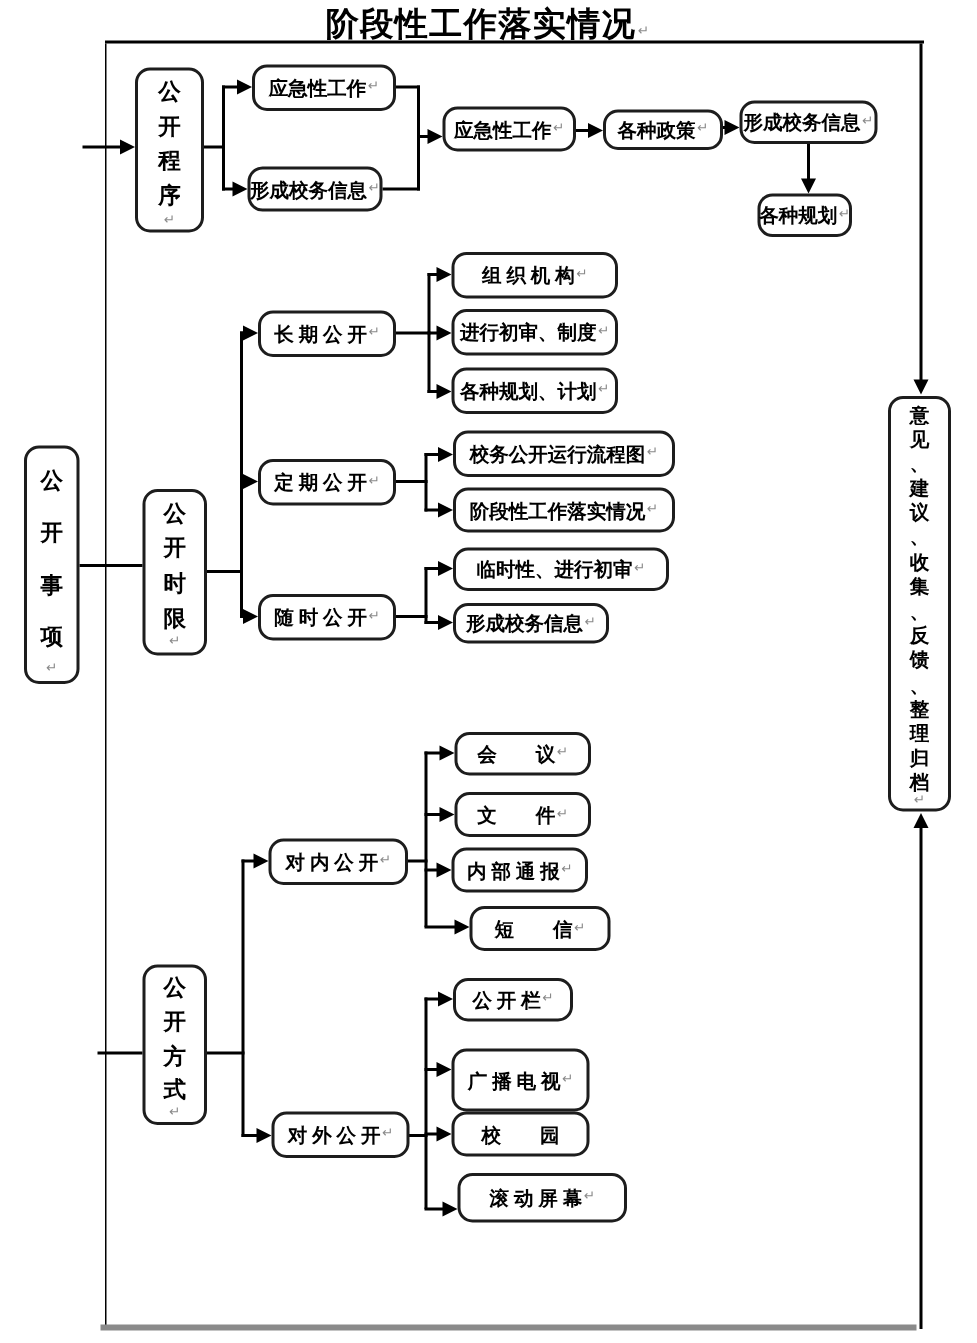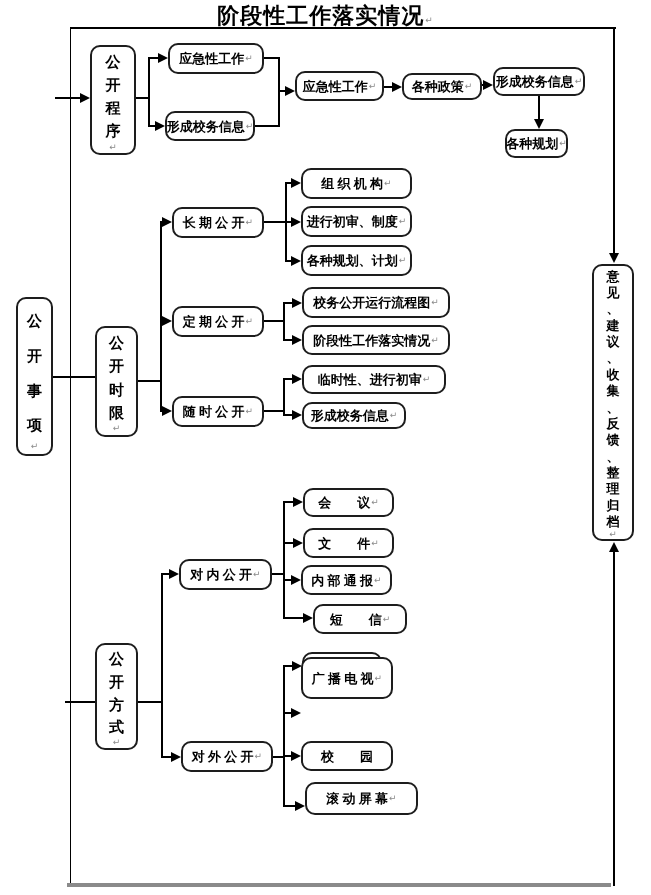--- a/index.html
+++ b/index.html
@@ -55,21 +55,21 @@
       <div class="node hnode" style="left: 302px; top: 365px; width: 144px; height: 29px; border-color: rgb(29, 29, 29);"><span>临时性、进行初审</span><span class="pmark" style="color: rgb(138, 138, 138);">↵</span></div>
       <div class="node hnode" style="left: 302px; top: 402px; width: 104px; height: 27px; border-color: rgb(29, 29, 29);"><span>形成校务信息</span><span class="pmark" style="color: rgb(138, 138, 138);">↵</span></div>
       <div class="node vnode" style="left: 95px; top: 643px; width: 43px; height: 107px; border-color: rgb(29, 29, 29); font-size: 15px;"><span class="vchar" style="line-height: 22.5581px;">公</span><span class="vchar" style="line-height: 22.5581px;">开</span><span class="vchar" style="line-height: 22.5581px;">方</span><span class="vchar" style="line-height: 22.5581px;">式</span><span class="pmark" style="color: rgb(138, 138, 138);">↵</span></div>
       <div class="node hnode" style="left: 179px; top: 559px; width: 93px; height: 31px; border-color: rgb(29, 29, 29);"><span>对 内 公 开</span><span class="pmark" style="color: rgb(138, 138, 138);">↵</span></div>
       <div class="node hnode" style="left: 303px; top: 488px; width: 91px; height: 29px; border-color: rgb(29, 29, 29);"><span>会　　议</span><span class="pmark" style="color: rgb(138, 138, 138);">↵</span></div>
       <div class="node hnode" style="left: 303px; top: 528px; width: 91px; height: 30px; border-color: rgb(29, 29, 29);"><span>文　　件</span><span class="pmark" style="color: rgb(138, 138, 138);">↵</span></div>
       <div class="node hnode" style="left: 301px; top: 565px; width: 91px; height: 30px; border-color: rgb(29, 29, 29);"><span>内 部 通 报</span><span class="pmark" style="color: rgb(138, 138, 138);">↵</span></div>
       <div class="node hnode" style="left: 313px; top: 604px; width: 94px; height: 30px; border-color: rgb(29, 29, 29);"><span>短　　信</span><span class="pmark" style="color: rgb(138, 138, 138);">↵</span></div>
       <div class="node hnode" style="left: 181px; top: 741px; width: 92px; height: 31px; border-color: rgb(29, 29, 29);"><span>对 外 公 开</span><span class="pmark" style="color: rgb(138, 138, 138);">↵</span></div>
       <div class="node hnode" style="left: 302px; top: 652px; width: 80px; height: 29px; border-color: rgb(29, 29, 29);"><span>公 开 栏</span><span class="pmark" style="color: rgb(138, 138, 138);">↵</span></div>
-      <div class="node hnode" style="left: 301px; top: 657px; width: 92px; height: 42px; border-color: rgb(29, 29, 29);"><span>广 播 电 视</span><span class="pmark" style="color: rgb(138, 138, 138);">↵</span></div>
+      <div class="node hnode" style="left: 301px; top: 699px; width: 92px; height: 42px; border-color: rgb(29, 29, 29);"><span>广 播 电 视</span><span class="pmark" style="color: rgb(138, 138, 138);">↵</span></div>
       <div class="node hnode" style="left: 301px; top: 741px; width: 92px; height: 30px; border-color: rgb(29, 29, 29);"><span>校　　园</span></div>
       <div class="node hnode" style="left: 305px; top: 782px; width: 113px; height: 33px; border-color: rgb(29, 29, 29);"><span>滚 动 屏 幕</span><span class="pmark" style="color: rgb(138, 138, 138);">↵</span></div>
       <div class="node vnode" style="left: 592px; top: 264px; width: 42px; height: 277px; border-color: rgb(29, 29, 29); font-size: 13px;"><span class="vchar" style="line-height: 16.3804px;">意</span><span class="vchar" style="line-height: 16.3804px;">见</span><span class="vchar" style="line-height: 16.3804px;">、</span><span class="vchar" style="line-height: 16.3804px;">建</span><span class="vchar" style="line-height: 16.3804px;">议</span><span class="vchar" style="line-height: 16.3804px;">、</span><span class="vchar" style="line-height: 16.3804px;">收</span><span class="vchar" style="line-height: 16.3804px;">集</span><span class="vchar" style="line-height: 16.3804px;">、</span><span class="vchar" style="line-height: 16.3804px;">反</span><span class="vchar" style="line-height: 16.3804px;">馈</span><span class="vchar" style="line-height: 16.3804px;">、</span><span class="vchar" style="line-height: 16.3804px;">整</span><span class="vchar" style="line-height: 16.3804px;">理</span><span class="vchar" style="line-height: 16.3804px;">归</span><span class="vchar" style="line-height: 16.3804px;">档</span><span class="pmark" style="color: rgb(138, 138, 138);">↵</span></div>
       <div class="seg" style="left: 70px; top: 27px; width: 546px; height: 2px; background: rgb(0, 0, 0);"></div>
       <div class="seg" style="left: 70px; top: 29px; width: 1px; height: 857px; background: rgb(0, 0, 0);"></div>
       <div class="seg" style="left: 613px; top: 29px; width: 2px; height: 225px; background: rgb(0, 0, 0);"></div>
       <div class="seg" style="left: 613px; top: 552px; width: 2px; height: 334px; background: rgb(0, 0, 0);"></div>
       <div class="seg" style="left: 55px; top: 97px; width: 27px; height: 2px; background: rgb(0, 0, 0);"></div>
       <div class="seg" style="left: 136px; top: 97px; width: 14px; height: 2px; background: rgb(0, 0, 0);"></div>
       <div class="seg" style="left: 148px; top: 57px; width: 2px; height: 70px; background: rgb(0, 0, 0);"></div>

